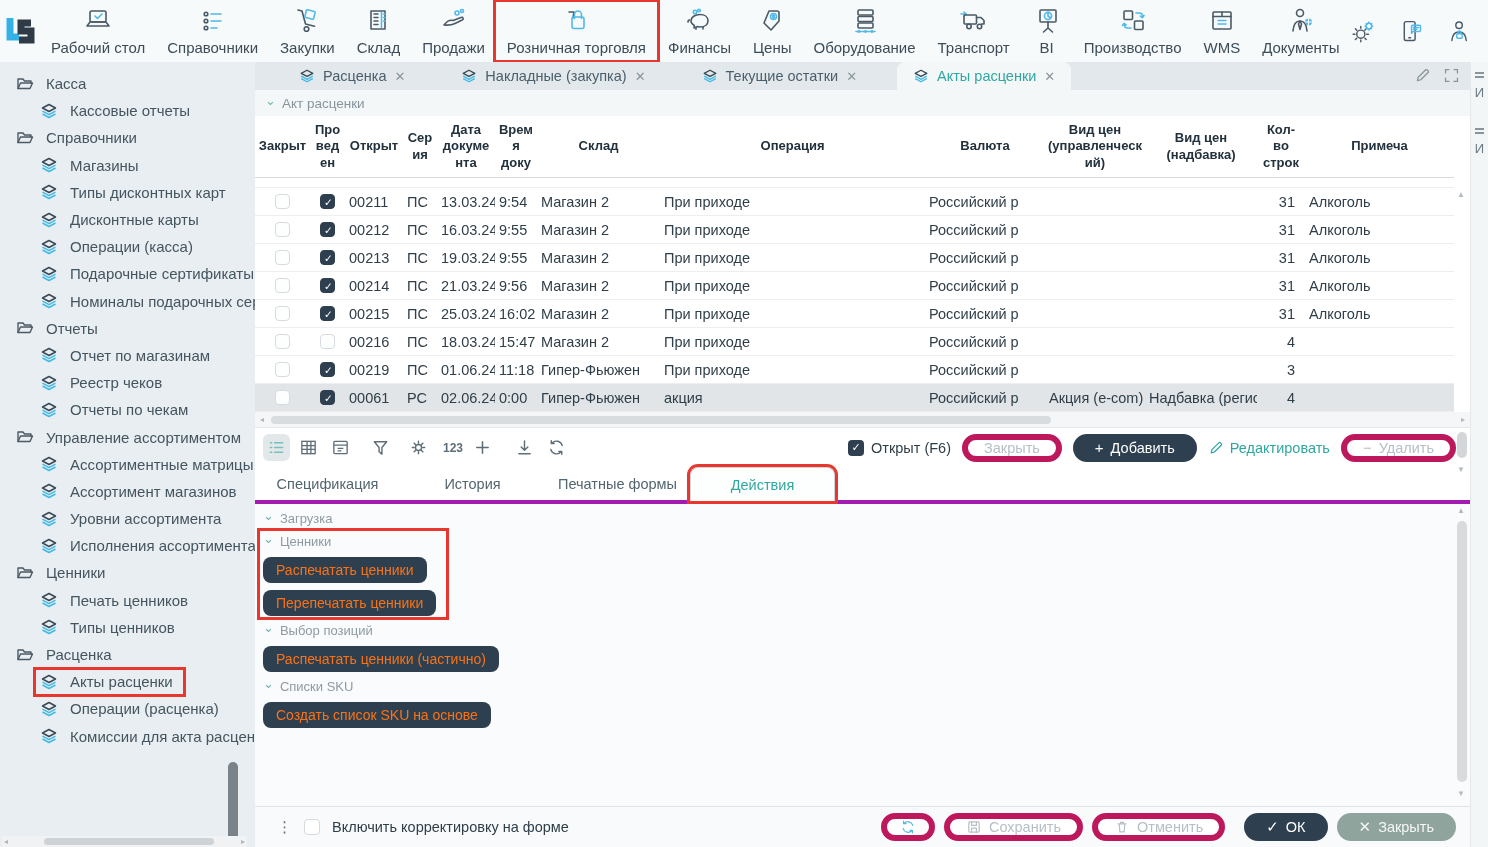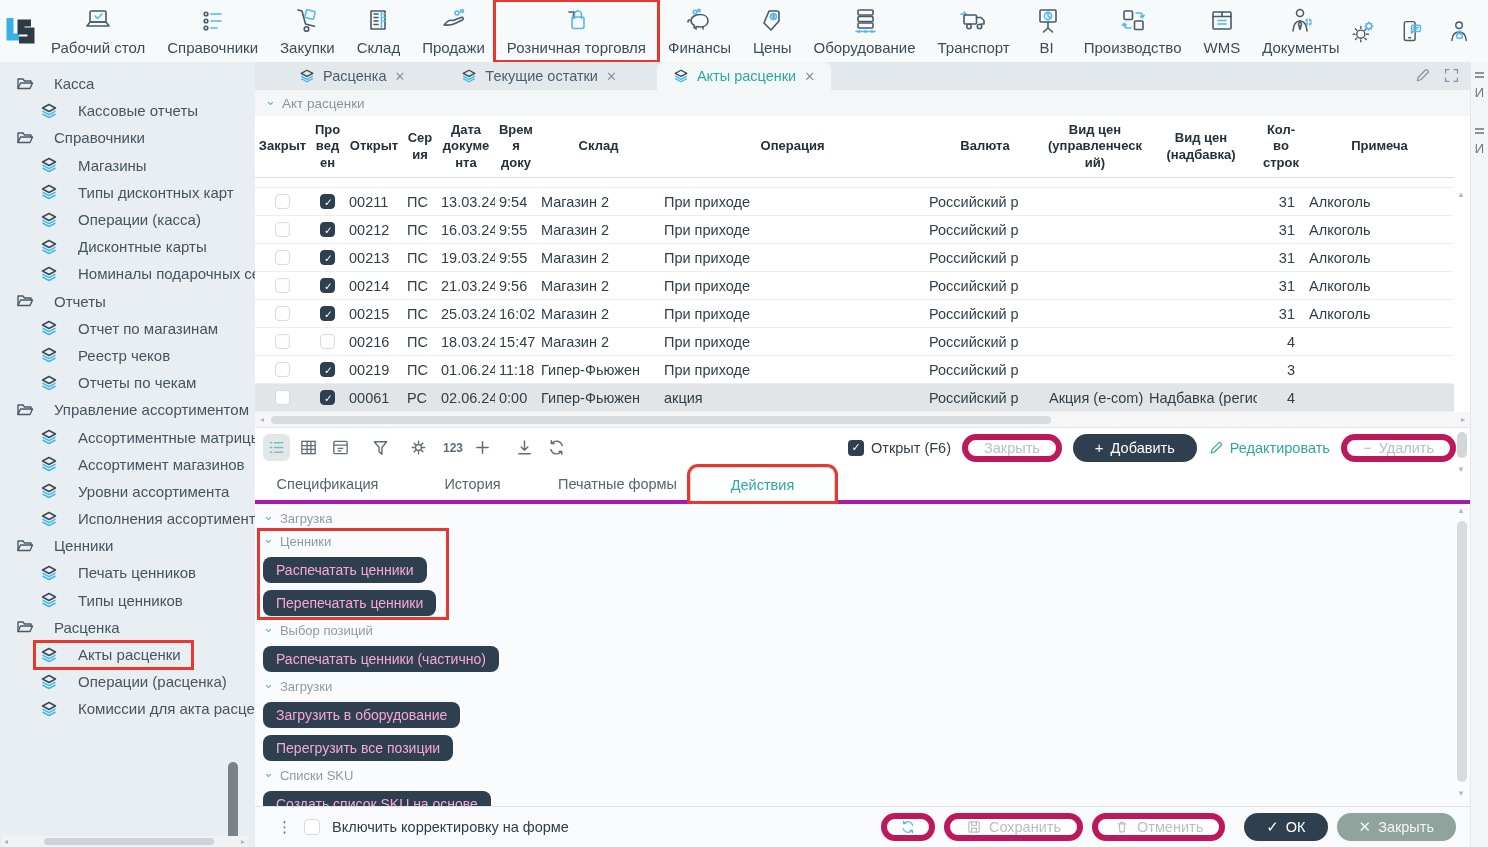--- a/index.html
+++ b/index.html
@@ -25,21 +25,21 @@
   .top-right svg{width:27px;height:27px;}
 
   
   .body-row{flex:1;display:flex;min-height:0;}
 
   
   .sidebar{flex:0 0 255px;background:#e9eef2;position:relative;padding-top:8px;overflow:hidden;}
   .tree-item{height:27.2px;display:flex;align-items:center;font-size:15px;color:#44555f;}
   .tree-item.folder{padding-left:12px;}
   .tree-item.leaf{padding-left:36px;}
-  .row-inner{display:flex;align-items:center;gap:20px;padding:3px 10px 3px 4px;white-space:nowrap;overflow:hidden;}
+  .row-inner{display:flex;align-items:center;gap:12px;padding:3px 10px 3px 4px;white-space:nowrap;overflow:hidden;}
   .tree-item.highlighted .row-inner{box-shadow:0 0 0 3px var(--red);}
   .tree-item svg{width:18px;height:18px;flex:0 0 18px;}
   .side-hscroll{position:absolute;left:2px;right:8px;bottom:0;height:11px;background:#f0f2f4;}
   .side-hscroll .thumb{position:absolute;left:42px;width:170px;top:2px;height:7px;background:#cdd3d7;border-radius:4px;}
   .side-vthumb{position:absolute;right:17px;bottom:2px;width:10px;height:83px;background:#7b838a;border-radius:5px;}
   .sarrow{position:absolute;font-size:8px;color:#aeb6bb;top:1px;}
   .sarrow.l{left:2px;} .sarrow.r{right:2px;}
 
   
   .main{flex:1;display:flex;flex-direction:column;background:#fff;min-width:0;position:relative;}
@@ -100,21 +100,21 @@
   
   .sub-tabs{flex:0 0 35px;display:flex;align-items:flex-end;border-bottom:4px solid #a21caf;background:#fff;}
   .sub-tab{width:145px;height:33px;display:flex;align-items:center;justify-content:center;font-size:14.5px;color:#53656f;cursor:default;}
   .sub-tab.active{background:#fdfefe;border:1px solid #cfd5d9;border-bottom:none;border-radius:8px 8px 0 0;color:var(--teal);height:34px;margin-bottom:-1px;}
   .sub-tab.highlighted{box-shadow:0 0 0 3px var(--red);}
 
   
   .actions{flex:1;background:#fafbfc;padding:7px 20px 0 8px;position:relative;overflow:hidden;}
   .section{margin-bottom:7px;}
   .section-title{font-size:13px;color:var(--muted);display:flex;gap:6px;align-items:center;margin-bottom:8px;}
-  .act-btn{display:block;width:fit-content;background:var(--navy);color:#f9a8d4;font-size:14px;border:none;border-radius:8px;padding:5px 13px;margin:0 0 7px 0;font-family:inherit;}
+  .act-btn{display:block;width:fit-content;background:var(--navy);color:#f97316;font-size:14px;border:none;border-radius:8px;padding:5px 13px;margin:0 0 7px 0;font-family:inherit;}
   .section.highlighted{position:relative;}
   .section.highlighted::after{content:"";position:absolute;left:-6px;top:-6px;width:186px;height:calc(100% + 4px);border:3px solid var(--red);pointer-events:none;}
   .a-vscroll{position:absolute;right:2px;top:2px;bottom:8px;width:12px;}
   .a-vscroll .thumb{position:absolute;left:1px;width:10px;top:15px;bottom:16px;background:#d8dadc;border-radius:5px;}
   .a-vscroll .up{top:0;} .a-vscroll .dn{bottom:0;}
 
   
   .footerbar{flex:0 0 41px;border-top:1px solid #e0e4e7;background:#f8fafb;display:flex;align-items:center;padding:0 14px 0 22px;gap:12px;}
   .kebab{color:#5e6e79;font-size:15px;letter-spacing:0;}
   .kebab::before{content:"⋮";}
@@ -353,32 +353,43 @@
             </span>
           </div>
           <div class="tree-item leaf">
             <span class="row-inner">
 
               <svg class="leaf-ic" viewBox="0 0 18 18" fill="none" stroke-width="1.5" stroke-linejoin="round">
                 <path d="M9 2.5L15.5 6 9 9.5 2.5 6z" stroke="#3a4a55"></path>
                 <path d="M2.5 9.2L9 12.7 15.5 9.2" stroke="#41b9e6"></path>
                 <path d="M2.5 12L9 15.5 15.5 12" stroke="#41b9e6"></path>
               </svg>
+              <span>Дисконтные карты</span>
+            </span>
+          </div>
+          <div class="tree-item leaf">
+            <span class="row-inner">
+
+              <svg class="leaf-ic" viewBox="0 0 18 18" fill="none" stroke-width="1.5" stroke-linejoin="round">
+                <path d="M9 2.5L15.5 6 9 9.5 2.5 6z" stroke="#3a4a55"></path>
+                <path d="M2.5 9.2L9 12.7 15.5 9.2" stroke="#41b9e6"></path>
+                <path d="M2.5 12L9 15.5 15.5 12" stroke="#41b9e6"></path>
+              </svg>
               <span>Операции (касса)</span>
             </span>
           </div>
           <div class="tree-item leaf">
             <span class="row-inner">
 
               <svg class="leaf-ic" viewBox="0 0 18 18" fill="none" stroke-width="1.5" stroke-linejoin="round">
                 <path d="M9 2.5L15.5 6 9 9.5 2.5 6z" stroke="#3a4a55"></path>
                 <path d="M2.5 9.2L9 12.7 15.5 9.2" stroke="#41b9e6"></path>
                 <path d="M2.5 12L9 15.5 15.5 12" stroke="#41b9e6"></path>
               </svg>
-              <span>Дисконтные карты</span>
+              <span>Подарочные сертификаты</span>
             </span>
           </div>
           <div class="tree-item leaf">
             <span class="row-inner">
 
               <svg class="leaf-ic" viewBox="0 0 18 18" fill="none" stroke-width="1.5" stroke-linejoin="round">
                 <path d="M9 2.5L15.5 6 9 9.5 2.5 6z" stroke="#3a4a55"></path>
                 <path d="M2.5 9.2L9 12.7 15.5 9.2" stroke="#41b9e6"></path>
                 <path d="M2.5 12L9 15.5 15.5 12" stroke="#41b9e6"></path>
               </svg>
@@ -571,20 +582,29 @@
       <div class="doc-tabs">
         <div class="doc-tabs-list">
 
         <div class="doc-tab">
               <svg viewBox="0 0 18 18" fill="none" stroke-width="1.5" stroke-linejoin="round">
                 <path d="M9 2.5L15.5 6 9 9.5 2.5 6z" stroke="#3a4a55"></path>
                 <path d="M2.5 9.2L9 12.7 15.5 9.2" stroke="#41b9e6"></path>
                 <path d="M2.5 12L9 15.5 15.5 12" stroke="#41b9e6"></path>
               </svg>
               <span>Расценка</span>
+              <span class="tab-close"></span>
+            </div>
+            <div class="doc-tab">
+              <svg viewBox="0 0 18 18" fill="none" stroke-width="1.5" stroke-linejoin="round">
+                <path d="M9 2.5L15.5 6 9 9.5 2.5 6z" stroke="#3a4a55"></path>
+                <path d="M2.5 9.2L9 12.7 15.5 9.2" stroke="#41b9e6"></path>
+                <path d="M2.5 12L9 15.5 15.5 12" stroke="#41b9e6"></path>
+              </svg>
+              <span>Накладные (закупка)</span>
               <span class="tab-close"></span>
             </div>
             <div class="doc-tab">
               <svg viewBox="0 0 18 18" fill="none" stroke-width="1.5" stroke-linejoin="round">
                 <path d="M9 2.5L15.5 6 9 9.5 2.5 6z" stroke="#3a4a55"></path>
                 <path d="M2.5 9.2L9 12.7 15.5 9.2" stroke="#41b9e6"></path>
                 <path d="M2.5 12L9 15.5 15.5 12" stroke="#41b9e6"></path>
               </svg>
               <span>Текущие остатки</span>
               <span class="tab-close"></span>
@@ -905,30 +925,20 @@
               <span class="chev"></span>
               <span>Выбор позиций</span>
             </div>
           <div>
               <button class="act-btn">Распечатать ценники (частично)</button>
             </div>
         </div>
         <div class="section">
           <div class="section-title">
               <span class="chev"></span>
-              <span>Загрузки</span>
-            </div>
-          <div>
-              <button class="act-btn">Загрузить в оборудование</button>
-              <button class="act-btn">Перегрузить все позиции</button>
-            </div>
-        </div>
-        <div class="section">
-          <div class="section-title">
-              <span class="chev"></span>
               <span>Списки SKU</span>
             </div>
           <div>
               <button class="act-btn">Создать список SKU на основе</button>
             </div>
         </div>
         <div class="a-vscroll">
           <span class="varrow up">▲</span>
           <div class="thumb"></div>
           <span class="varrow dn">▼</span>

